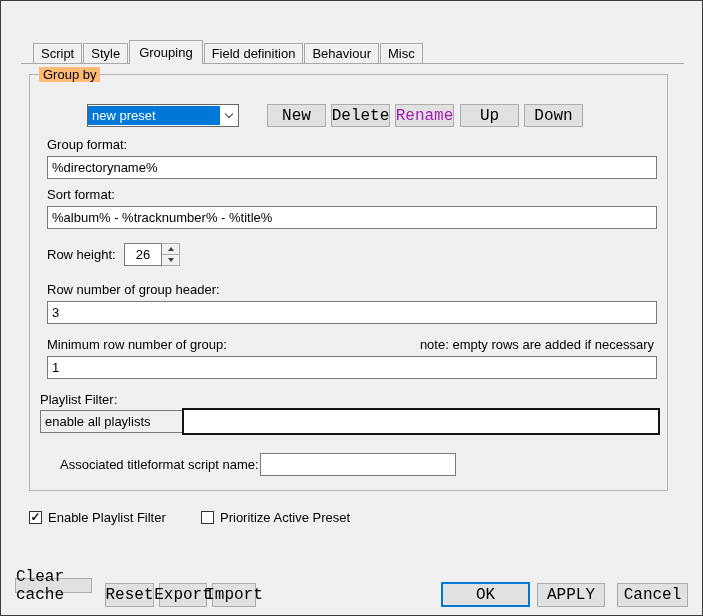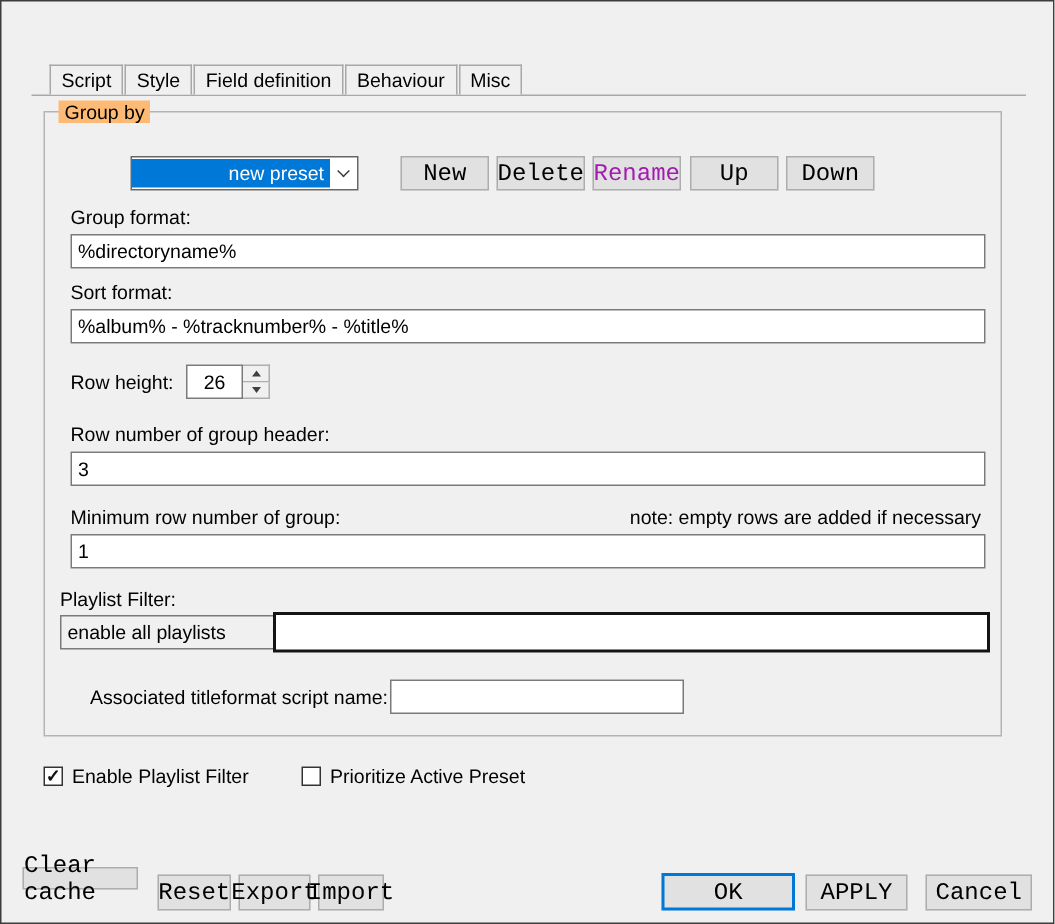--- a/index.html
+++ b/index.html
@@ -102,29 +102,30 @@
 </head>
 <body>
 
 <div class="window">
 
 
   <div class="tab-baseline"></div>
   <div class="tabstrip">
     <div class="tab">Script</div>
     <div class="tab">Style</div>
+    <div class="tab active">Grouping</div>
     <div class="tab">Field definition</div>
     <div class="tab">Behaviour</div>
     <div class="tab">Misc</div>
   </div>
 
   <div class="groupbox">
     <span class="legend">Group by</span>
 
-    <div class="gb-item combo" style="left:57px; top:29px; width:152px; height:23px;text-align:right;">
+    <div class="gb-item combo" style="left:57px; top:29px; width:152px; height:23px;">
       <span class="combo-text selected">new preset</span>
       <span class="combo-arrow">
           <span class="chev"></span>
         </span>
     </div>
     <div class="gb-item btn" style="left:237px; top:29px; width:59px; height:23px;">New</div>
     <div class="gb-item btn" style="left:301px; top:29px; width:59px; height:23px;">Delete</div>
     <div class="gb-item btn disabled" style="left:365px; top:29px; width:59px; height:23px;">Rename</div>
     <div class="gb-item btn" style="left:430px; top:29px; width:59px; height:23px;">Up</div>
     <div class="gb-item btn" style="left:494px; top:29px; width:59px; height:23px;">Down</div>

